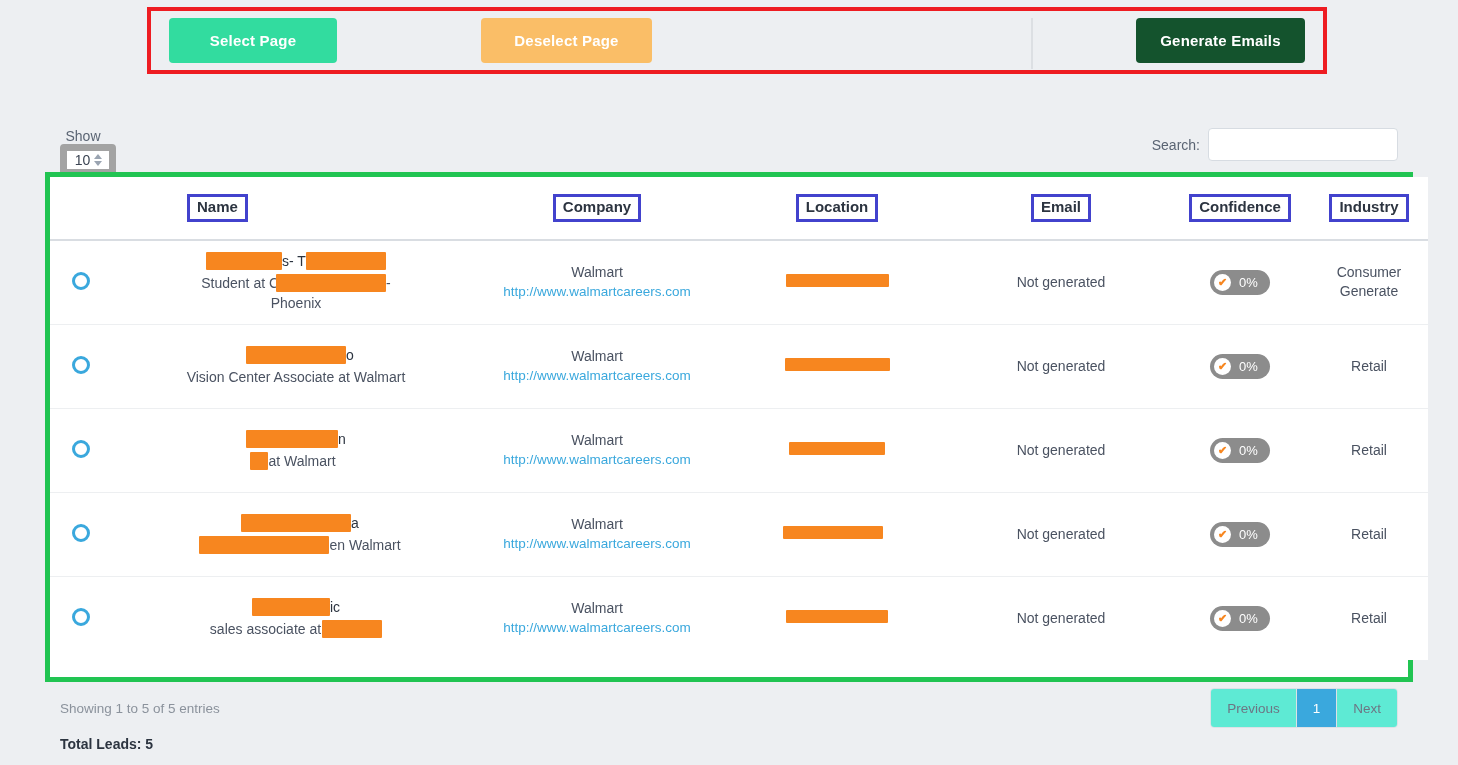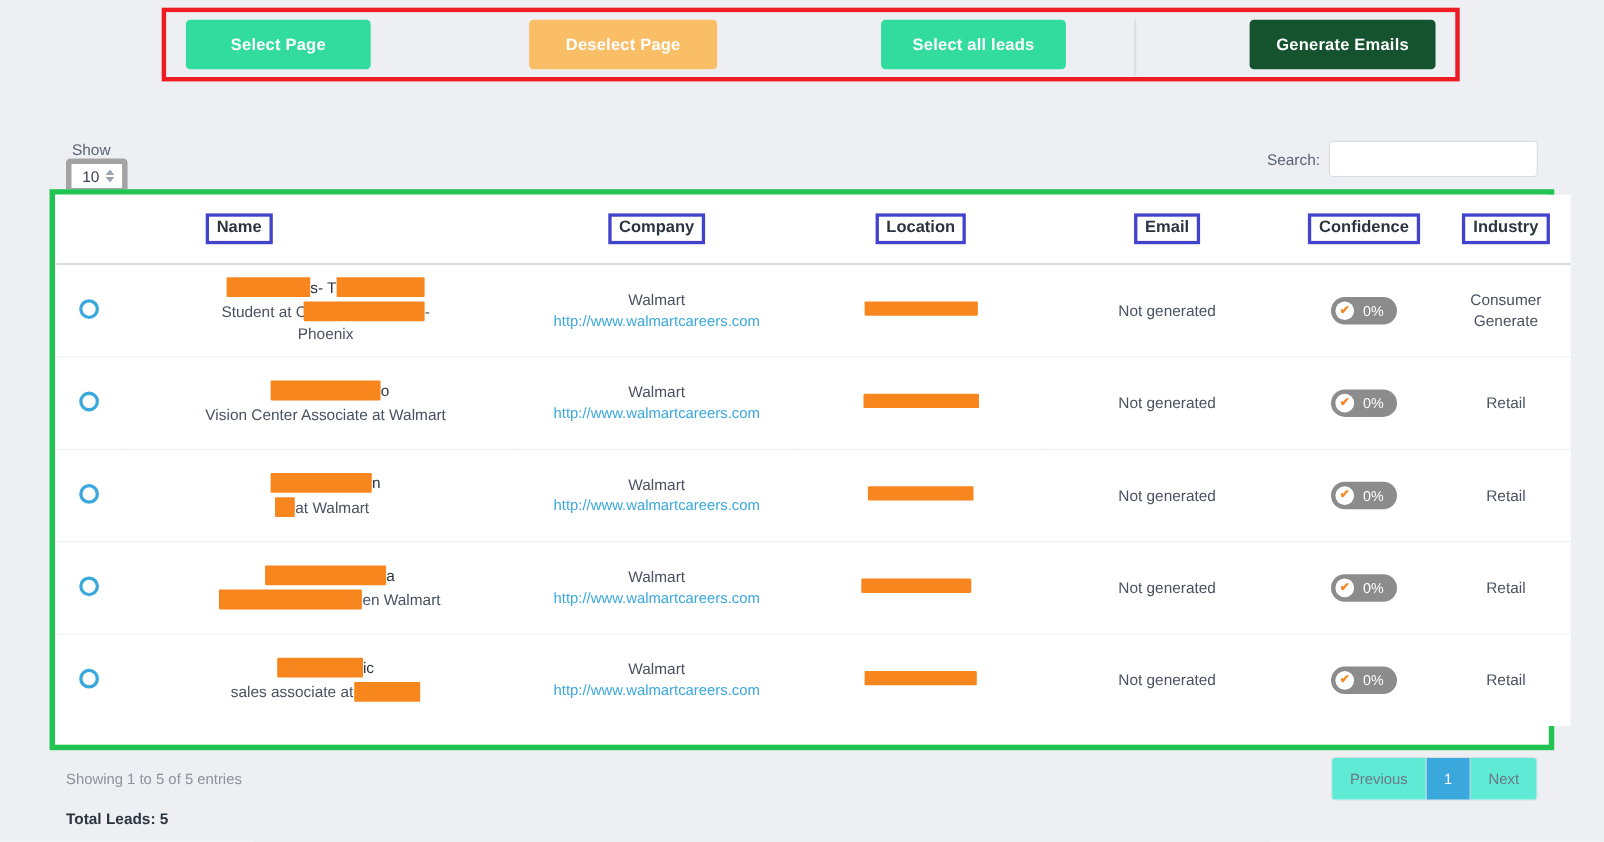--- a/index.html
+++ b/index.html
@@ -60,21 +60,21 @@
   .show-group {
     position: absolute;
     left: 60px; top: 0;
     display: flex; align-items: center;
     font-size: 14px; color: #5a6473; flex-direction: column;
   }
   .show-label { margin-right: 10px; }
   .entries-label { margin-left: 12px; }
   .num-input {
     width: 56px; height: 32px;
-    border: 5px solid #a3a3a3;
+    border: 7px solid #a3a3a3;
     border-radius: 4px;
     background: #ffffff;
     display: flex; align-items: center;
     padding: 0 6px;
   }
   .num-val {
     flex: 1; text-align: center;
     font-size: 14px; color: #3b4452;
     font-family: "Liberation Sans", sans-serif;
   }
@@ -255,21 +255,20 @@
     min-width: 40px;
   }
 </style>
 </head>
 <body>
 
 <div class="action-bar-wrap">
   <div class="action-bar">
     <button class="act-btn btn-select-page">Select Page</button>
     <button class="act-btn btn-deselect-page">Deselect Page</button>
-    <button class="act-btn btn-select-all">Select all leads</button>
     <div class="bar-divider"></div>
     <button class="act-btn btn-generate">Generate Emails</button>
   </div>
 </div>
 
 <div class="controls">
   <div class="show-group">
     <span class="show-label">Show</span>
     <div class="num-input">
       <span class="num-val">10</span>

